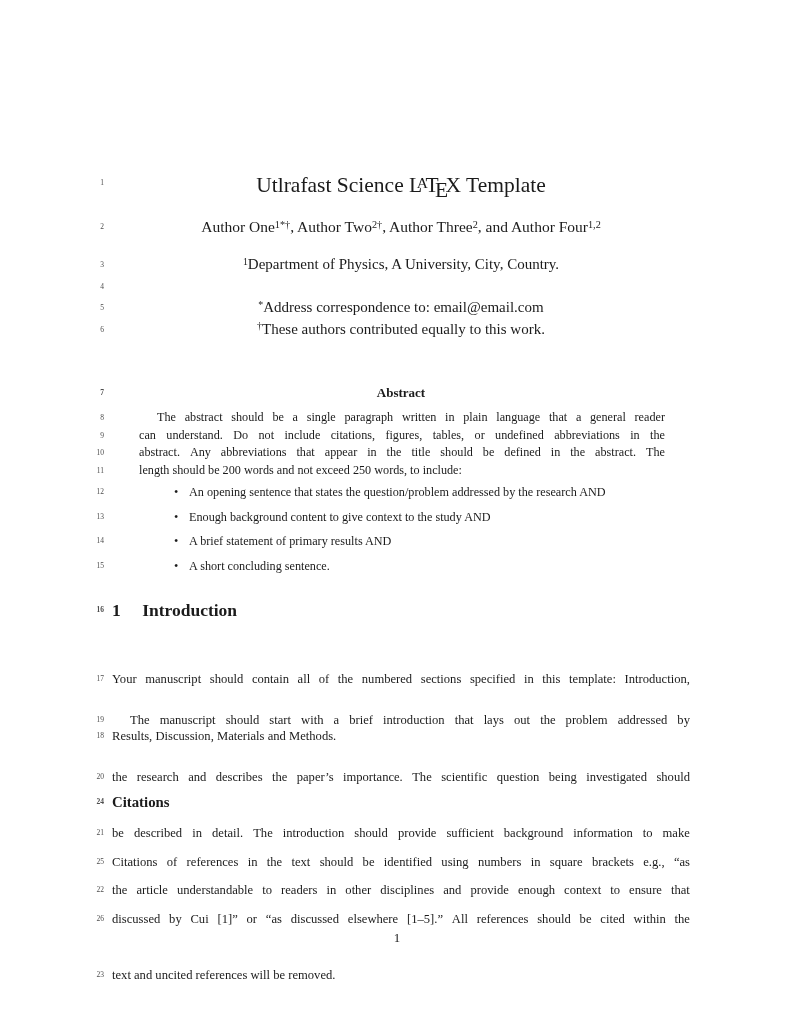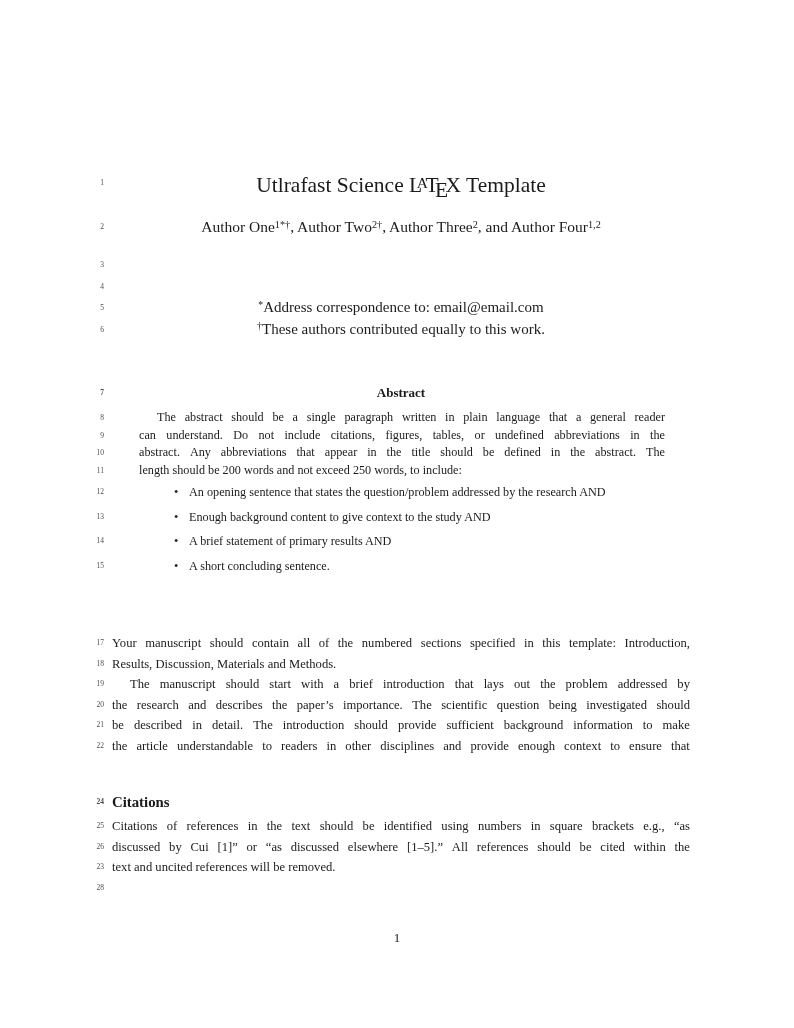--- a/index.html
+++ b/index.html
@@ -12,21 +12,21 @@
   .center{text-align:center;}
   
   #b-title{top:168px;}   #b-title .line{height:30px;line-height:30px;font-size:21.5px;}
   #b-authors{top:215px;} #b-authors .line{height:24px;line-height:24px;font-size:15.5px;}
   #b-affils{top:254px;}  #b-affils .line{height:21.5px;line-height:21.5px;font-size:15px;}
   #b-absh{top:384px;}    #b-absh .line{height:18px;line-height:18px;font-size:13px;font-weight:bold;}
   #b-abs{top:409px;}     #b-abs .line{height:17.5px;line-height:17.5px;font-size:12.2px;}
   #b-bullets{top:480px;} #b-bullets .line{height:24.6px;line-height:24.6px;font-size:12.2px;}
   #b-sech{top:596px;}    #b-sech .line{height:28px;line-height:28px;font-size:17.5px;font-weight:bold;}
   #b-p1{top:633px;} #b-p2{top:674px;} #b-p3{top:816px;}
-  #b-p1 .line,#b-p2 .line,#b-p3 .line{height:20.5px;line-height:20.5px;font-size:12.6px;}
+  #b-p1 .line,#b-p2 .line,#b-p3 .line{height:20.5px;line-height:20.5px;font-size:12.6px;margin-top:36px;}
   #b-subh{top:792px;}    #b-subh .line{height:20px;line-height:20px;font-size:14.8px;font-weight:bold;}
   #pageno{position:absolute;left:0;top:930px;width:794px;text-align:center;font-size:13px;}
   
   .txt{white-space:nowrap;}
   .j .txt{display:flex;justify-content:space-between;flex-wrap:nowrap;width:100%;white-space:nowrap;}
   .j .txt span{flex:0 0 auto;}
   .abs{padding-left:27px;padding-right:25px;}
   .abs.indent{padding-left:45px;}
   .body.indent{padding-left:18px;font-family:Liberation Serif, serif;}
   .bullet{padding-left:77px;}
@@ -52,20 +52,21 @@
   <div class="block" id="b-authors">
     <div class="line center">
       <span class="num">2</span>
       <span class="txt"><span>Author One</span><span class="sup">1*†</span><span>, Author Two</span><span class="sup">2†</span><span>, Author Three</span><span class="sup">2</span><span>, and Author Four</span><span class="sup">1,2</span></span>
     </div>
   </div>
 
   <div class="block" id="b-affils">
     <div class="line center">
       <span class="num">3</span>
+      <span class="txt"><span class="sup">1</span><span>Department of Physics, A University, City, Country.</span></span>
     </div>
     <div class="line center">
       <span class="num">4</span>
     </div>
     <div class="line center">
       <span class="num">5</span>
       <span class="txt"><span class="sup">*</span><span>Address correspondence to: email@email.com</span></span>
     </div>
     <div class="line center">
       <span class="num">6</span>
@@ -161,20 +162,27 @@
       <span class="dot">•</span>
       <span class="txt">A brief statement of primary results AND</span>
     </div>
     <div class="line bullet">
       <span class="num">15</span>
       <span class="dot">•</span>
       <span class="txt">A short concluding sentence.</span>
     </div>
   </div>
 
+  <div class="block" id="b-sech">
+    <div class="line">
+      <span class="num">16</span>
+      <span class="secnum">1</span>
+      <span>Introduction</span>
+    </div>
+  </div>
 
   <div class="block" id="b-p1">
     <div class="line body j">
       <span class="num">17</span>
       <span class="txt">
           <span>Your</span>
           <span>manuscript</span>
           <span>should</span>
           <span>contain</span>
           <span>all</span>

